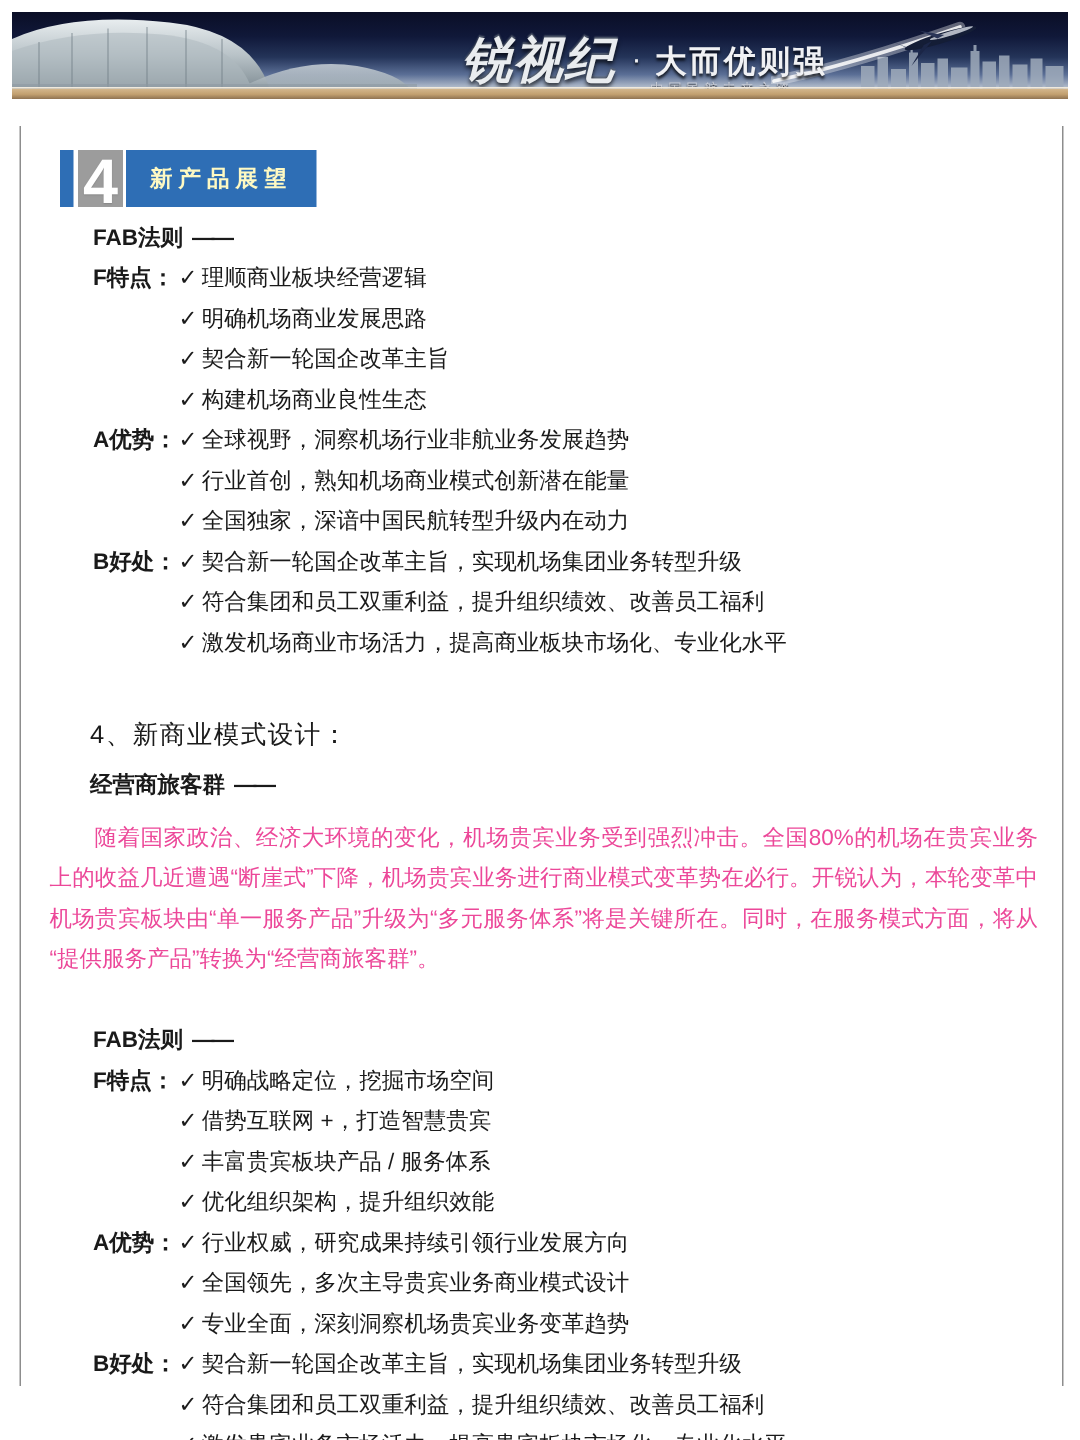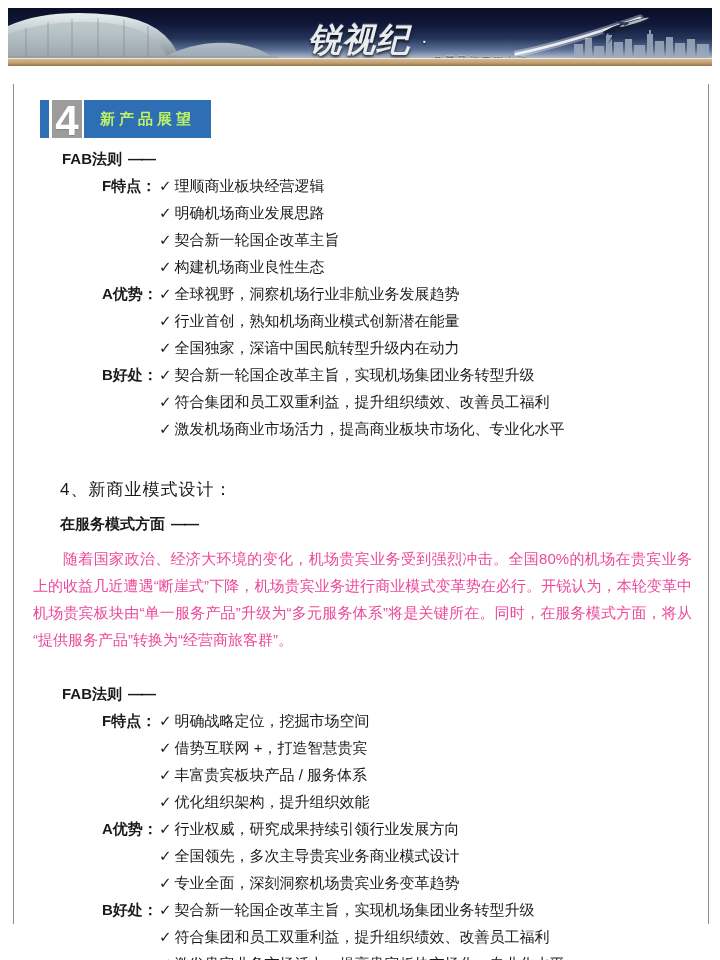--- a/index.html
+++ b/index.html
@@ -55,31 +55,31 @@
   .badge-bar { width: 9px; background: var(--accent); margin-right: 3px; }
   .badge-num-box {
     width: 30px; background: var(--badge-gray); position: relative;
     display: flex; align-items: center; justify-content: center; overflow: visible;
   }
   .badge-num {
     color: #ffffff; font-size: 42px; font-weight: bold; line-height: 38px;
     text-shadow: 0 1px 1px rgba(120,120,120,0.6); margin-top: 4px;
   }
   .badge-label-box {
-    background: var(--accent); color: #bef264; margin-left: 2px;
+    background: var(--accent); color: #fef9c3; margin-left: 2px;
     font-size: 15px; font-weight: bold; letter-spacing: 4px;
     display: flex; align-items: center; padding: 0 16px;
   }
 
   
   .fab-block { margin: 7px 40px 0 48px; font-size: 15px; }
   .fab-heading { font-weight: bold; line-height: 27px; }
   .dash { letter-spacing: -2px; font-weight: bold; margin-left: 6px; }
   .fab-row { display: flex; }
-  .fab-label { width: 57px; flex-shrink: 0; font-weight: bold; line-height: 27px; margin-left: 40px; }
+  .fab-label { width: 57px; flex-shrink: 0; font-weight: bold; line-height: 27px; }
   .fab-items { flex: 1; }
   .fab-item { line-height: 27px; white-space: nowrap; }
   .check { margin-right: 3px; font-weight: bold; }
 
   
   .sec2-heading { margin: 36px 0 0 46px; font-size: 17px; font-weight: normal; letter-spacing: 1px; }
   .sec2-sub { margin: 11px 0 0 46px; font-size: 15px; font-weight: bold; line-height: 24px; }
   .para {
     margin: 9px 16px 0 19px; font-size: 15px; line-height: 27px;
     text-align: justify; text-indent: 2em; color: #ec4899;
@@ -146,20 +146,21 @@
         <ellipse cx="30" cy="-1.2" rx="15" ry="1.4" fill="#d8dde6" opacity="0.8"></ellipse>
         <polygon points="16,0 -2,12 10,1" fill="#1b2647"></polygon>
         <polygon points="20,-0.5 10,-9 25,-1.5" fill="#2a3557"></polygon>
         <polygon points="0,0.5 -9,-7 -2,-1.5" fill="#1b2647"></polygon>
       </g>
     </svg>
 
     <div class="banner-title-row">
       <span class="banner-title">锐视纪</span>
       <span class="banner-sep">·</span>
+      <span class="banner-slogan">大而优则强</span>
     </div>
     <div class="banner-subtitle">— 中国民航未来之路 —</div>
     <div class="ground"></div>
   </div>
 
   <div class="page">
 
     <div class="badge-row">
       <div class="badge-bar"></div>
       <div class="badge-num-box">
@@ -194,21 +195,21 @@
         <div class="fab-items">
           <div class="fab-item"><span class="check">✓</span><span>契合新一轮国企改革主旨，实现机场集团业务转型升级</span></div>
           <div class="fab-item"><span class="check">✓</span><span>符合集团和员工双重利益，提升组织绩效、改善员工福利</span></div>
           <div class="fab-item"><span class="check">✓</span><span>激发机场商业市场活力，提高商业板块市场化、专业化水平</span></div>
         </div>
       </div>
     </div>
 
     <div class="sec2-heading">4、新商业模式设计：</div>
     <div class="sec2-sub">
-      <span>在服务模式方面</span><span class="dash">——</span>
+      <span>经营商旅客群</span><span class="dash">——</span>
     </div>
     <p class="para">随着国家政治、经济大环境的变化，机场贵宾业务受到强烈冲击。全国80%的机场在贵宾业务上的收益几近遭遇“断崖式”下降，机场贵宾业务进行商业模式变革势在必行。开锐认为，本轮变革中机场贵宾板块由“单一服务产品”升级为“多元服务体系”将是关键所在。同时，在服务模式方面，将从“提供服务产品”转换为“经营商旅客群”。</p>
 
     <div class="fab-block second">
       <div class="fab-heading">
         <span>FAB法则</span><span class="dash">——</span>
       </div>
       <div class="fab-row">
         <div class="fab-label">F特点：</div>
         <div class="fab-items">

